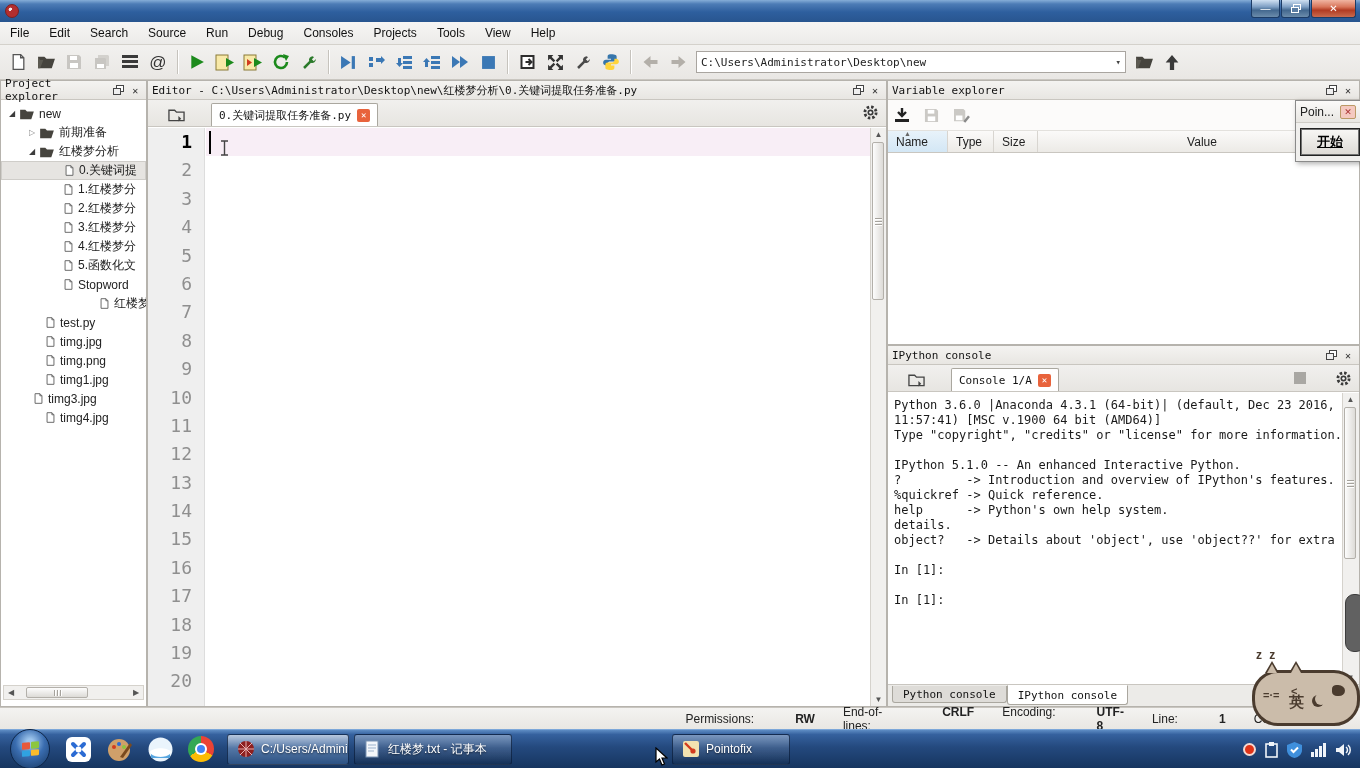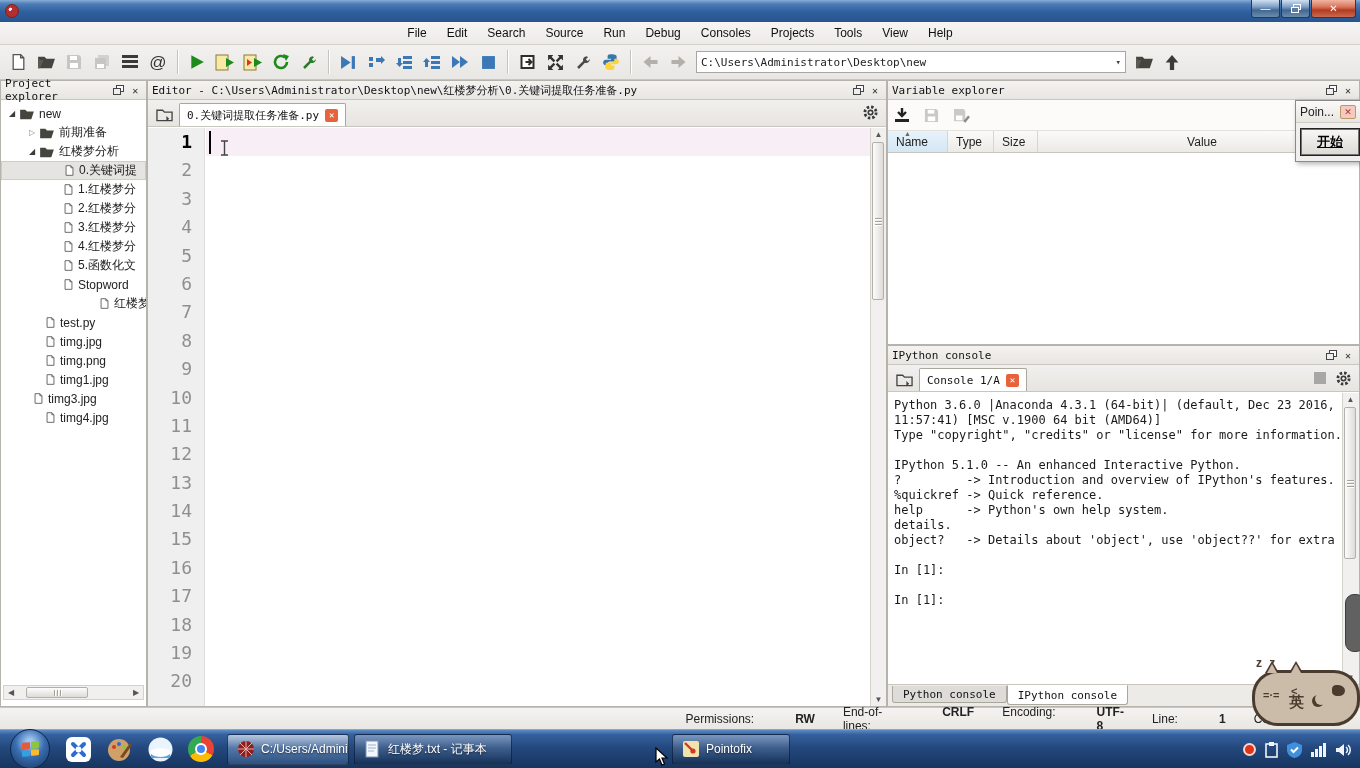--- a/index.html
+++ b/index.html
@@ -14,42 +14,42 @@
     background:radial-gradient(circle at 35% 35%, #f2e9e9 0 15%, #b32e2e 16% 100%); border:1px solid #7e1f1f; }
   .winbtns { position:absolute; right:4px; top:0; display:flex; }
   .wbtn { width:29px; height:18px; border:1px solid #1c3c66; border-top:none; border-radius:0 0 3px 3px;
     background:linear-gradient(180deg,#cfe0f2 0%,#7e9fc4 40%,#43688f 60%,#6b8cab 100%);
     color:#fff; font-size:10px; display:flex; align-items:center; justify-content:center; margin-left:1px; }
   .wbtn.close { width:45px; background:linear-gradient(180deg,#f0b5a2 0%,#d9765b 40%,#b23b22 60%,#c96a4e 100%); }
 
   
   #menubar { position:absolute; left:0; top:22px; width:1360px; height:23px;
     background:linear-gradient(180deg,#f6f5f4,#ecebe9); border-bottom:1px solid #d4d1cb;
-    display:flex; align-items:center; font-size:12px; color:#111;justify-content:center; }
+    display:flex; align-items:center; font-size:12px; color:#111; }
   #menubar .mitem { padding:3px 10px; }
 
   
   #toolbar { position:absolute; left:0; top:45px; width:1360px; height:35px;
     background:linear-gradient(180deg,#f2f1ef,#e9e7e4); border-bottom:1px solid #c9c6c0;
     display:flex; align-items:center; padding-left:4px; }
   .tb { width:28px; height:28px; display:flex; align-items:center; justify-content:center; border-radius:3px; }
   .tbsep { width:1px; height:24px; background:#c6c3bd; margin:0 5px; box-shadow:1px 0 0 #fff; }
   .glyph { font-size:15px; line-height:1; }
   #addrbox { width:430px; height:22px; background:#fff; border:1px solid #a9a5a0; margin:0 4px;
     display:flex; align-items:center; font-family:"DejaVu Sans Mono",monospace; font-size:11px; padding:0 4px; color:#222; }
   #addrbox .caret { margin-left:auto; font-size:9px; color:#444; }
 
   
   .panel { position:absolute; background:#fff; border:1px solid #b6b3ad; }
   .phead { height:19px; background:linear-gradient(180deg,#f4f3f1,#e8e6e2); border-bottom:1px solid #c9c6c0;
     display:flex; align-items:center; font-family:"DejaVu Sans Mono",monospace; font-size:11px; color:#111; padding:0 4px; }
   .phead .sp { flex:1; }
   .hicon { width:14px; height:13px; display:flex; align-items:center; justify-content:center; color:#333; font-size:10px; margin-left:3px; }
   .tabbar { height:27px; background:linear-gradient(180deg,#f1f0ee,#e7e5e1); border-bottom:1px solid #c9c6c0;
-    display:flex; align-items:flex-end; padding-left:4px; }
+    display:flex; align-items:flex-end; padding-left:16px;gap:20px; }
   .tab { height:23px; background:#fff; border:1px solid #aaa79f; border-bottom:none; border-radius:2px 2px 0 0;
     display:flex; align-items:center; font-family:"DejaVu Sans Mono",monospace; font-size:11px; padding:0 7px; margin-left:4px; color:#111; }
   .closebox { width:13px; height:13px; background:#e8633c; border-radius:2px; color:#fff; font-size:9px; font-weight:bold;
     display:flex; align-items:center; justify-content:center; margin-left:6px; }
 
   
   #project { left:0; top:80px; width:147px; height:627px; }
   .tree { padding-top:4px; font-size:12px; color:#222; }
   .trow { height:19px; display:flex; align-items:center; white-space:nowrap; overflow:hidden; }
   .trow .exp { width:10px; font-size:8px; color:#3c3c3c; text-align:center; flex:none; }
@@ -131,21 +131,21 @@
   .taskbtn { height:31px; margin-left:5px; padding:0 9px; display:flex; align-items:center; gap:6px; color:#fff; font-size:12px;
     border:1px solid rgba(10,30,60,.75); border-radius:3px;
     background:linear-gradient(180deg,rgba(255,255,255,.35),rgba(255,255,255,.12) 45%,rgba(0,0,0,.12)); 
     text-shadow:0 1px 2px rgba(0,0,0,.6); white-space:nowrap; overflow:hidden; }
   .taskbtn.active { background:linear-gradient(180deg,rgba(255,255,255,.65),rgba(180,210,245,.35) 45%,rgba(90,140,200,.3)); }
   .ticon { width:18px; height:18px; flex:none; }
   #tray { position:absolute; right:8px; top:0; height:39px; display:flex; align-items:center; gap:9px; }
 
   
   #imecat { position:absolute; left:1252px; top:648px; width:110px; height:82px; z-index:50; }
-  #imecat .zz { position:absolute; left:4px; top:8px; font-size:12px; font-weight:bold; color:#4a3b2e; letter-spacing:2px; }
+  #imecat .zz { position:absolute; left:4px; top:0; font-size:12px; font-weight:bold; color:#4a3b2e; letter-spacing:2px; }
   #catbody { position:absolute; left:0; top:22px; width:108px; height:56px; background:#cbbcaa; border:3px solid #4a3b2e;
     border-radius:26px; }
   .ear { position:absolute; width:0; height:0; border-left:7px solid transparent; border-right:7px solid transparent;
     border-bottom:12px solid #4a3b2e; top:12px; }
   .ear::after { content:""; position:absolute; left:-5px; top:3px; border-left:5px solid transparent; border-right:5px solid transparent;
     border-bottom:9px solid #cbbcaa; }
   .eye { position:absolute; top:16px; font-size:11px; font-weight:bold; color:#4a3b2e; }
   #catbody .zh { position:absolute; left:38px; top:18px; font-size:15px; font-weight:bold; color:#4a3b2e; }
   #catbody .moon { position:absolute; left:62px; top:16px; width:12px; height:12px; border-radius:50%;
     box-shadow:-3px 2px 0 0 #4a3b2e; }

